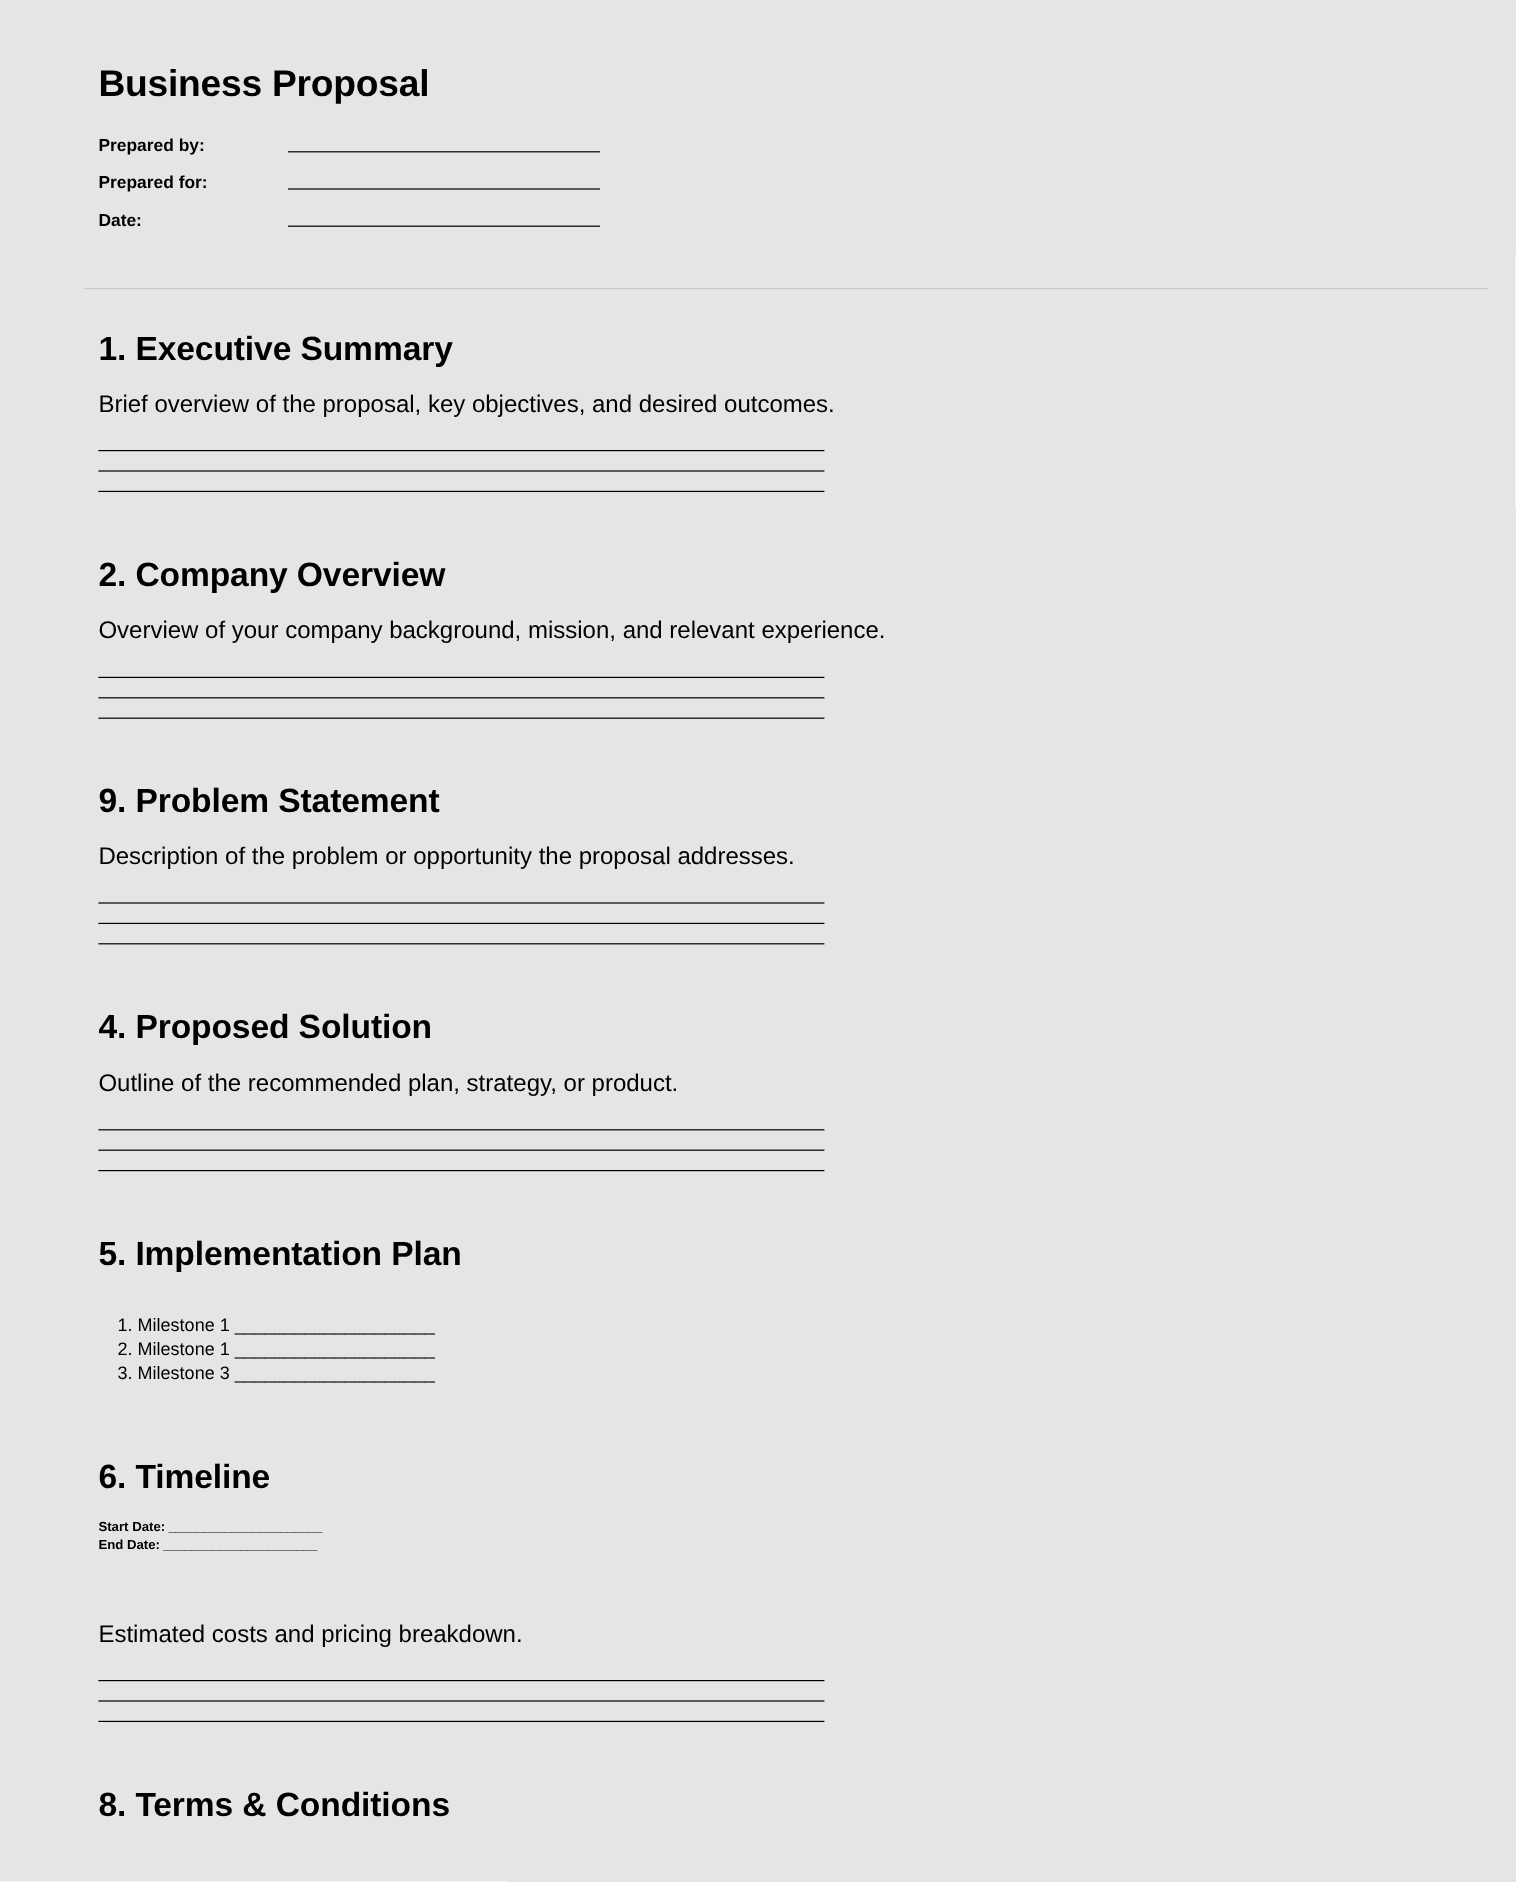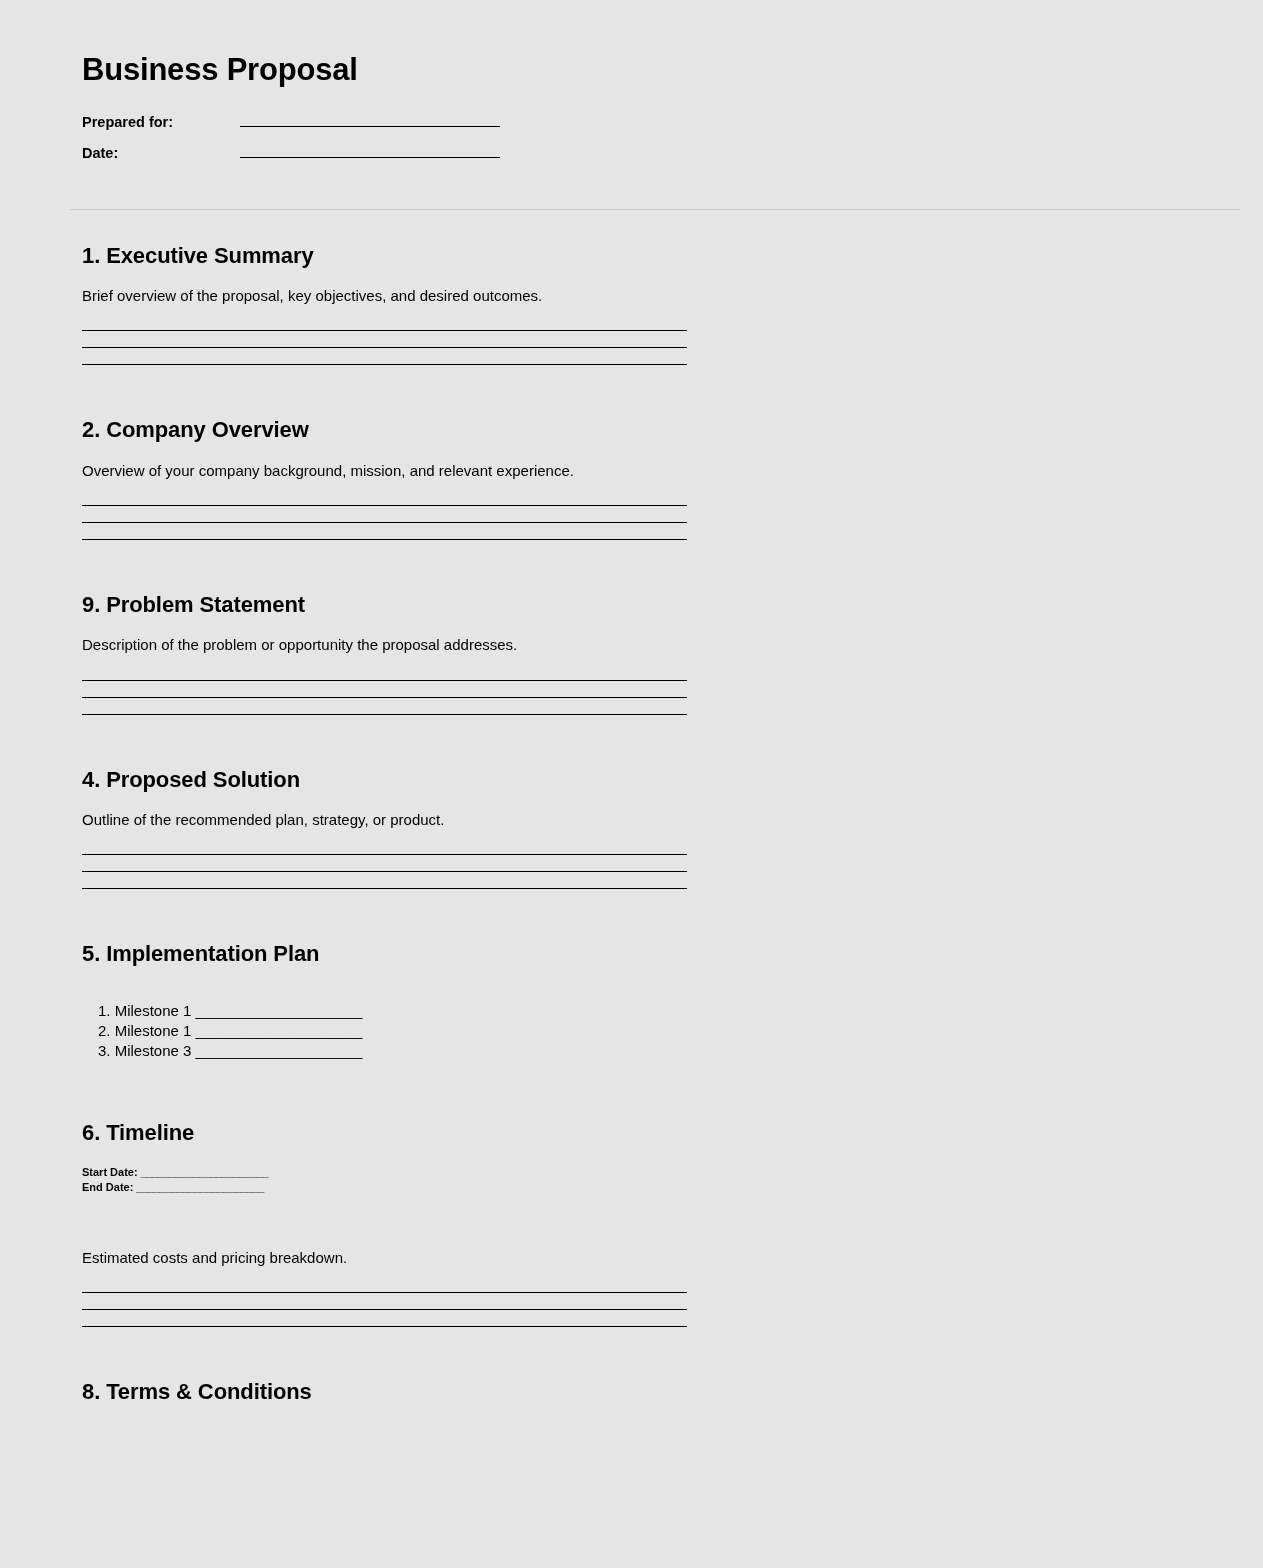--- a/index.html
+++ b/index.html
@@ -69,28 +69,28 @@
     border-top: 1.5px solid #c9c9c9;
     margin: 33px 0 0 -12px;
     width: 1170px;
   }
 
   
   .section {
     margin-top: 0;
   }
   .section-heading {
-    font-size: 22px;
+    font-size: 28px;
     font-weight: bold;
     margin: 0;
     line-height: 1.2;
     letter-spacing: -0.1px;
   }
   .section-desc {
-    font-size: 15px;
+    font-size: 20px;
     line-height: 1.35;
     margin: 0;
   }
 
   .lines {
     margin: 0;
     padding: 0;
   }
   .blank-line {
     width: 605px;
@@ -135,20 +135,26 @@
 </head>
 <body>
 
 <div class="page">
   <div class="content">
 
     <h1 class="doc-title">Business Proposal</h1>
 
     <table class="meta-table">
       <tbody>
+        <tr class="meta-row">
+          <td class="meta-label">Prepared by:</td>
+          <td>
+            <span class="meta-rule"></span>
+          </td>
+        </tr>
         <tr class="meta-row">
           <td class="meta-label">Prepared for:</td>
           <td>
             <span class="meta-rule"></span>
           </td>
         </tr>
         <tr class="meta-row">
           <td class="meta-label">Date:</td>
           <td>
             <span class="meta-rule"></span>

